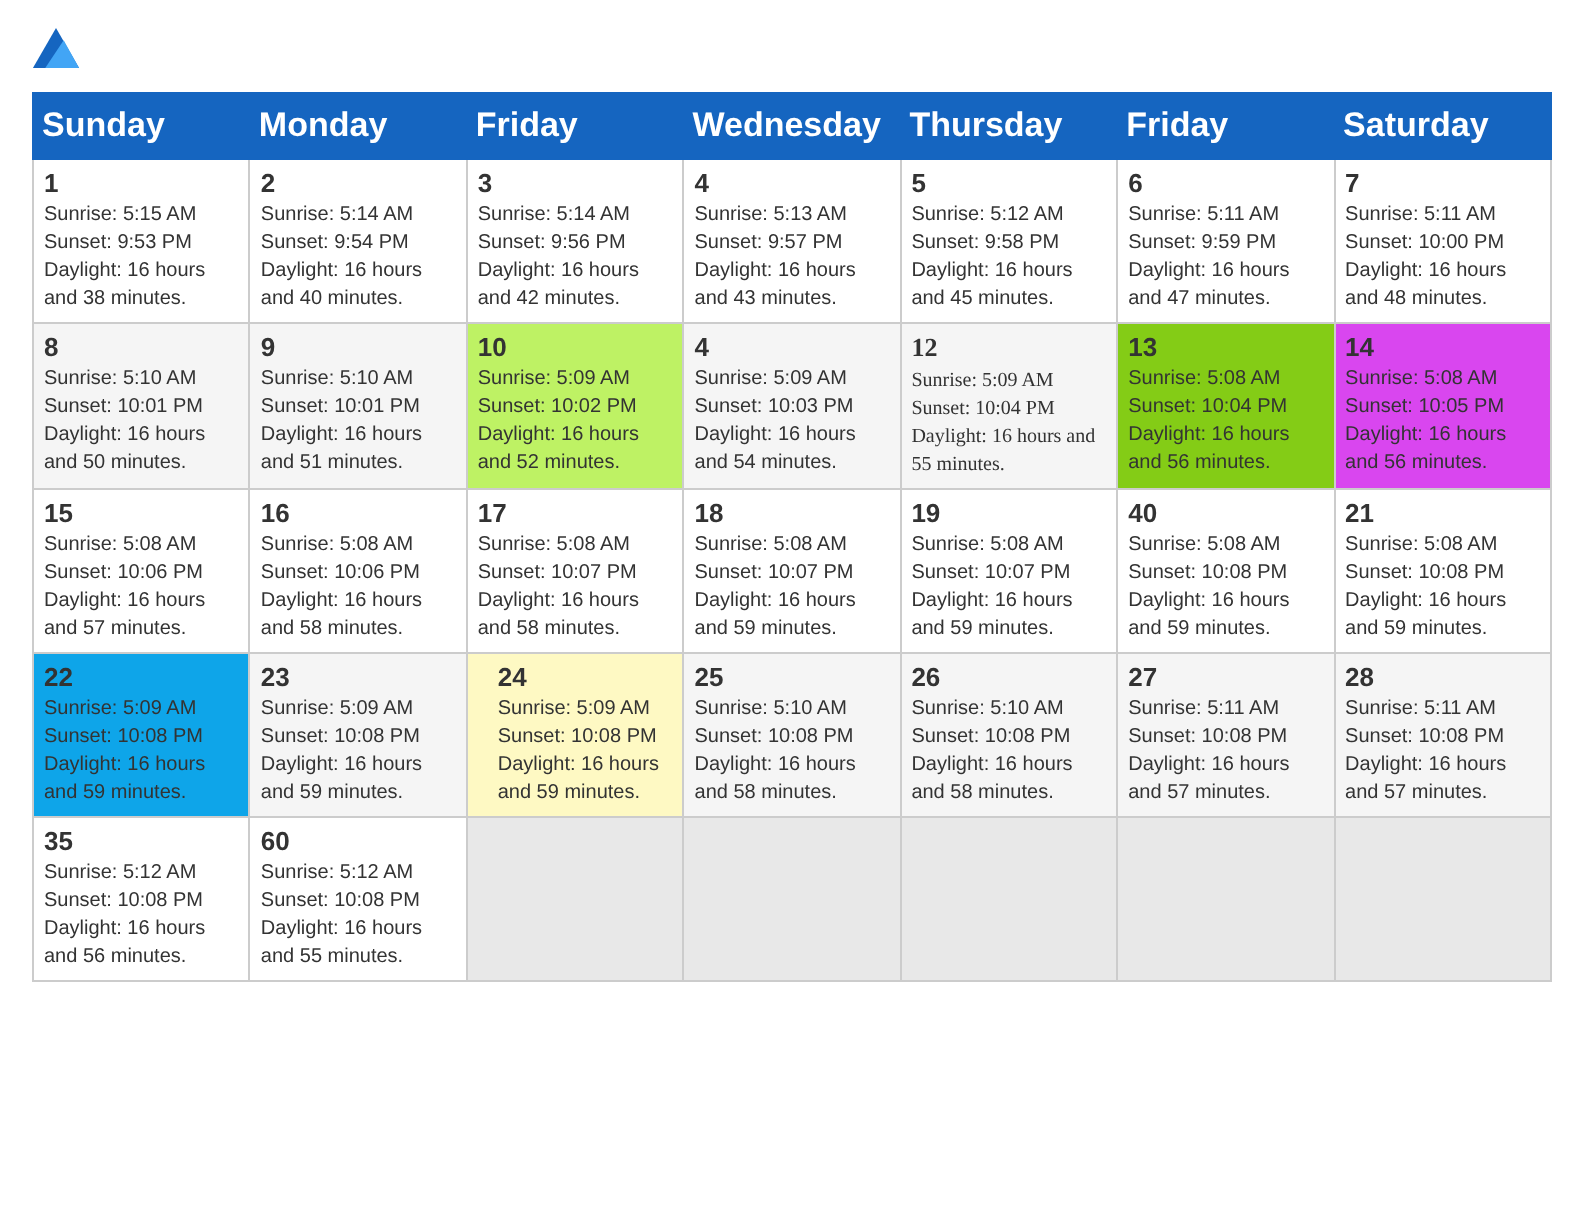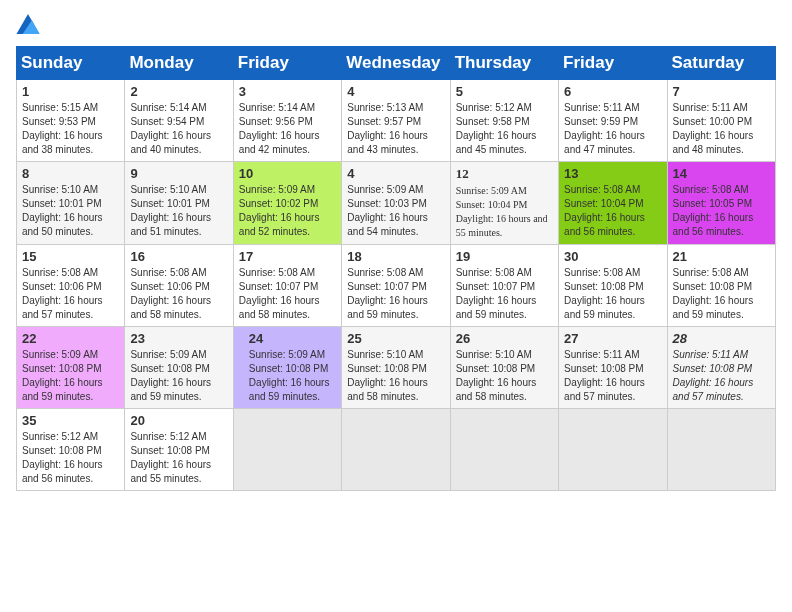--- a/index.html
+++ b/index.html
@@ -200,65 +200,65 @@
         </td>
         <td>
           <span class="day-number">18</span>
           <div class="day-info">Sunrise: 5:08 AM<br>Sunset: 10:07 PM<br>Daylight: 16 hours and 59 minutes.</div>
         </td>
         <td>
           <span class="day-number">19</span>
           <div class="day-info">Sunrise: 5:08 AM<br>Sunset: 10:07 PM<br>Daylight: 16 hours and 59 minutes.</div>
         </td>
         <td>
-          <span class="day-number">30</span>
+          <span class="day-number">40</span>
           <div class="day-info">Sunrise: 5:08 AM<br>Sunset: 10:08 PM<br>Daylight: 16 hours and 59 minutes.</div>
         </td>
         <td>
           <span class="day-number">21</span>
           <div class="day-info">Sunrise: 5:08 AM<br>Sunset: 10:08 PM<br>Daylight: 16 hours and 59 minutes.</div>
         </td>
       </tr>
       <tr>
-        <td style="background: #f0abfc;">
+        <td style="background: #0ea5e9;">
           <span class="day-number">22</span>
           <div class="day-info">Sunrise: 5:09 AM<br>Sunset: 10:08 PM<br>Daylight: 16 hours and 59 minutes.</div>
         </td>
         <td style="background: rgb(245, 245, 245); margin-top: 44px;">
           <span class="day-number">23</span>
           <div class="day-info">Sunrise: 5:09 AM<br>Sunset: 10:08 PM<br>Daylight: 16 hours and 59 minutes.</div>
         </td>
-        <td style="background: #c4b5fd; padding-left: 15px;">
+        <td style="background: #fef9c3; padding-left: 15px;">
           <span class="day-number">24</span>
           <div class="day-info">Sunrise: 5:09 AM<br>Sunset: 10:08 PM<br>Daylight: 16 hours and 59 minutes.</div>
         </td>
         <td style="background: rgb(245, 245, 245);">
           <span class="day-number">25</span>
           <div class="day-info">Sunrise: 5:10 AM<br>Sunset: 10:08 PM<br>Daylight: 16 hours and 58 minutes.</div>
         </td>
         <td style="background: rgb(245, 245, 245);">
           <span class="day-number">26</span>
           <div class="day-info">Sunrise: 5:10 AM<br>Sunset: 10:08 PM<br>Daylight: 16 hours and 58 minutes.</div>
         </td>
         <td style="background: rgb(245, 245, 245); margin-left: 12px;">
           <span class="day-number">27</span>
           <div class="day-info">Sunrise: 5:11 AM<br>Sunset: 10:08 PM<br>Daylight: 16 hours and 57 minutes.</div>
         </td>
-        <td style="background: rgb(245, 245, 245); font-style: italic;">
+        <td style="background: rgb(245, 245, 245);">
           <span class="day-number">28</span>
           <div class="day-info">Sunrise: 5:11 AM<br>Sunset: 10:08 PM<br>Daylight: 16 hours and 57 minutes.</div>
         </td>
       </tr>
       <tr>
         <td>
           <span class="day-number">35</span>
           <div class="day-info">Sunrise: 5:12 AM<br>Sunset: 10:08 PM<br>Daylight: 16 hours and 56 minutes.</div>
         </td>
         <td>
-          <span class="day-number">20</span>
+          <span class="day-number">60</span>
           <div class="day-info">Sunrise: 5:12 AM<br>Sunset: 10:08 PM<br>Daylight: 16 hours and 55 minutes.</div>
         </td>
         <td class="empty"></td>
         <td class="empty"></td>
         <td class="empty"></td>
         <td class="empty"></td>
         <td class="empty"></td>
       </tr>
     </tbody>
 </table>

